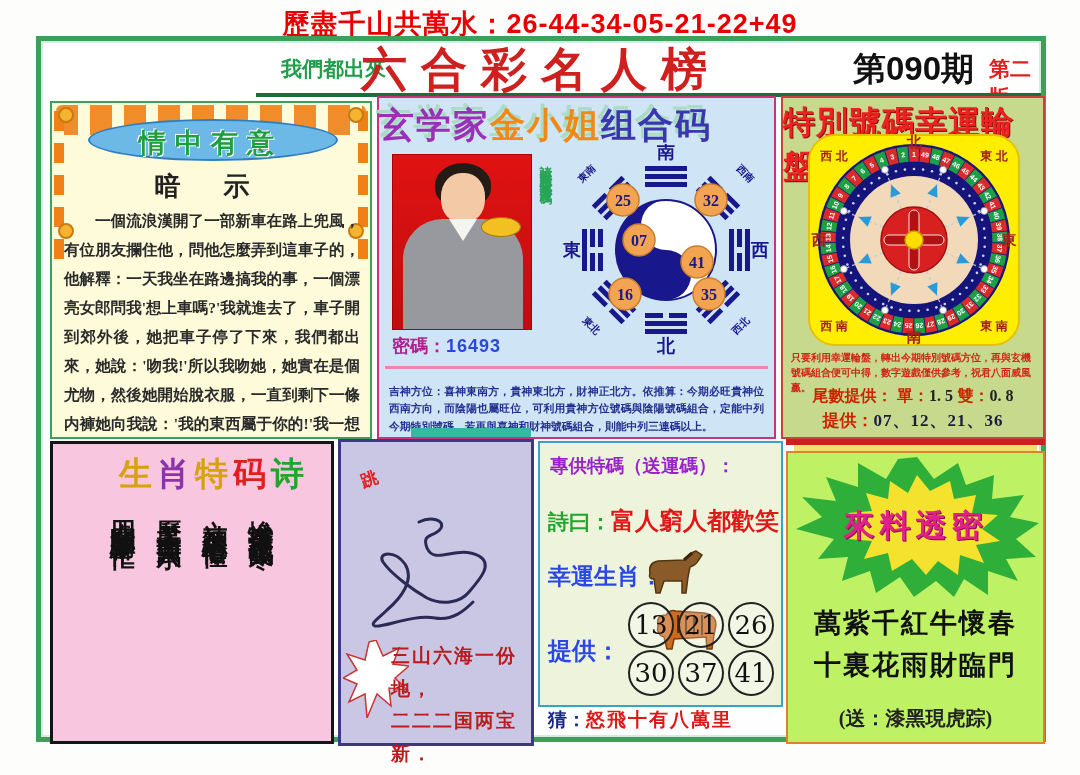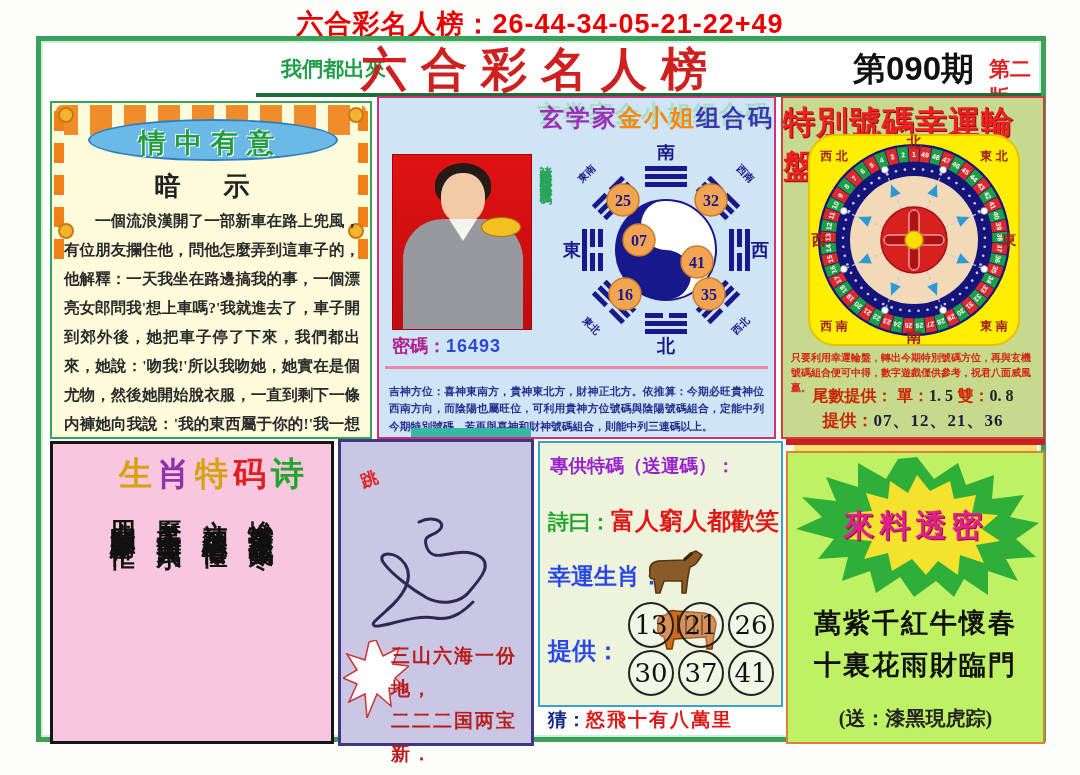--- a/index.html
+++ b/index.html
@@ -28,21 +28,21 @@
     background:repeating-linear-gradient(90deg,#f08018 0 22px,#fdfbda 22px 34px); opacity:.9; border-radius:6px; }
   .coin { position:absolute; width:16px; height:16px; border-radius:50%; background:#f5b430; border:2px solid #c97a10; }
   .ribbon-side { position:absolute; width:10px; height:150px; background:repeating-linear-gradient(180deg,#f08018 0 20px,#fdfbda 20px 32px); top:8px; }
   .story-oval { position:absolute; left:36px; top:16px; width:250px; height:42px; background:#6cb9e8; border-radius:50%; border:2px solid #2f7fc0; }
   .story-title { position:absolute; left:0; top:22px; width:100%; text-align:center; color:#1f9e3f; font-size:27px; font-weight:900; letter-spacing:9px; text-shadow:1px 1px 0 #fff,-1px -1px 0 #fff; }
   .story-sub { position:absolute; left:0; top:66px; width:100%; text-align:center; color:#222; font-size:26px; font-weight:900; letter-spacing:18px; }
   .story-body { position:absolute; left:12px; right:10px; top:104px; color:#2a2a2a; font-size:15.5px; font-weight:bold; line-height:1.87; text-align:justify; text-indent:2em; font-family:"Liberation Serif",serif; }
 
   
   .combo { left:336px; top:55px; width:399px; height:343px; background:#cfe4f5; border:2px solid #cc3377; }
-  .combo-title { position:absolute; top:4px; left:0; width:100%; text-align:right; font-size:24px; font-weight:900; letter-spacing:2px; text-shadow:-3px -4px 0 #a9dcc3; }
+  .combo-title { position:absolute; top:4px; left:0; width:100%; text-align:left; font-size:35px; font-weight:900; letter-spacing:2px; text-shadow:-3px -4px 0 #a9dcc3; }
   .ct-a { color:#9b2fb8; } .ct-b { color:#f08a14; } .ct-c { color:#3a35b0; }
   .photo { position:absolute; left:13px; top:56px; width:140px; height:176px; background:linear-gradient(180deg,#e01212,#c00d0d); overflow:hidden; border:1px solid #a00; }
   .p-hair { position:absolute; left:42px; top:8px; width:56px; height:44px; background:#241a16; border-radius:50% 50% 42% 42%; }
   .p-face { position:absolute; left:48px; top:18px; width:44px; height:50px; background:#f3c9a6; border-radius:46%; }
   .p-body { position:absolute; left:10px; top:64px; width:120px; height:120px; background:#98989f; border-radius:40px 40px 0 0; }
   .p-collar { position:absolute; left:56px; top:64px; width:28px; height:22px; background:#f5f5f0; clip-path:polygon(0 0,100% 0,50% 100%); }
   .p-badge { position:absolute; right:10px; top:62px; width:40px; height:20px; background:#f2c020; border-radius:50%; border:1px solid #a87708; }
   .photo-cap { position:absolute; left:13px; top:236px; width:160px; font-size:18px; font-weight:900; }
   .photo-cap .lab { color:#b0218f; } .photo-cap .val { color:#2b49d8; letter-spacing:1px; }
   .vnote { position:absolute; left:158px; top:58px; height:178px; writing-mode:vertical-rl; color:#27a558; font-size:12.5px; font-weight:bold; letter-spacing:2px; }
@@ -102,21 +102,21 @@
   .leak-burst { position:absolute; left:8px; top:4px; }
   .leak-title { position:absolute; left:0; top:52px; width:100%; text-align:center; color:#e0218a; font-size:31px; font-weight:900; letter-spacing:5px; text-shadow:1px 1px 0 #8a0e50; }
   .leak-lines { position:absolute; left:0; top:150px; width:100%; text-align:center; color:#111; font-size:27px; font-weight:900; letter-spacing:2px; line-height:1.55; font-family:"Liberation Serif",serif; }
   .leak-gift { position:absolute; left:0; top:252px; width:100%; text-align:center; color:#222; font-size:20px; font-weight:bold; font-family:"Liberation Serif",serif; }
 </style>
 </head>
 <body>
 
 <div id="stage">
 
-  <div class="banner"><span>六合彩名人榜：</span><span>26-44-34-05-21-22+49</span></div>
+  <div class="banner"><span>歷盡千山共萬水：</span><span>26-44-34-05-21-22+49</span></div>
 
   <div class="frame">
 
     <div class="hdr-brand">我們都出來</div>
     <div class="hdr-title">六合彩名人榜</div>
     <div class="hdr-issue">第090期</div>
     <div class="hdr-edition">第二版</div>
     <div class="hdr-rule"></div>
 
     <div class="panel story">

